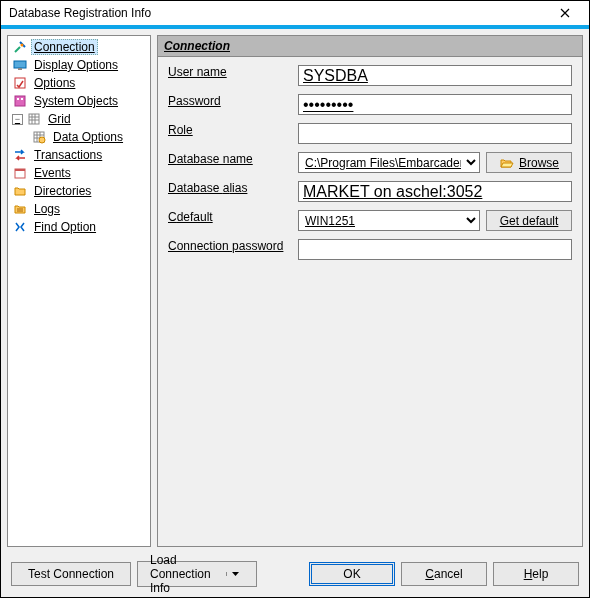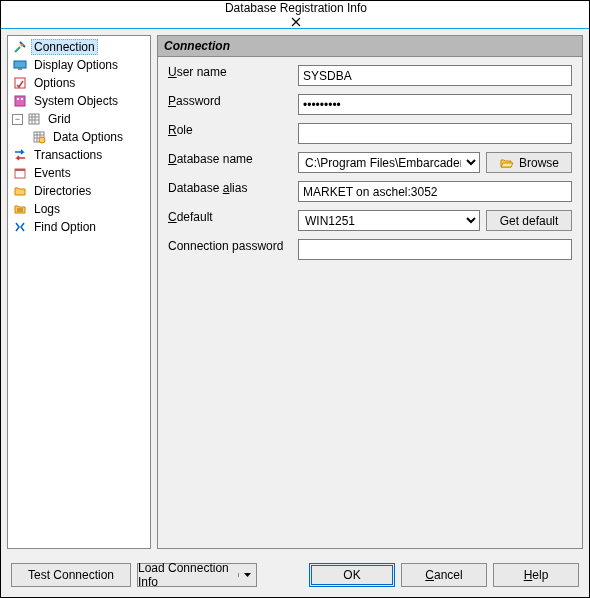--- a/index.html
+++ b/index.html
@@ -1,35 +1,35 @@
 <!DOCTYPE html>
 <html><head>
 <meta charset="utf-8">
 <style>
 * { box-sizing: border-box; font-family: "Segoe UI", Tahoma, sans-serif; font-size: 12px; }
 html, body { margin: 0; padding: 0; }
 .window { width: 590px; height: 598px; border: 1px solid #000; background: #fff; display: flex; flex-direction: column; }
-.titlebar { height: 28px; background: #fff; border-bottom: 1px solid #0ea5e9; display: flex; align-items: center; padding: 0 6px 0 8px; flex-direction: column; }
+.titlebar { height: 28px; background: #fff; border-bottom: 4px solid #0ea5e9; display: flex; align-items: center; padding: 0 6px 0 8px; }
 .titlebar-text { flex: 1; font-size: 12px; }
 .titlebar-close { width: 36px; height: 20px; display: flex; align-items: center; justify-content: center; cursor: default; }
-.content { flex: 1; display: flex; padding: 6px; gap: 6px; background: #f0f0f0; min-height: 0; }
+.content { flex: 1; display: flex; padding: 6px; gap: 6px; background: #f0f0f0; min-height: 0; text-decoration: underline; }
 .tree { width: 144px; background: #fff; border: 1px solid #888; padding: 2px 0; overflow: auto; }
 .tree-item { display: flex; align-items: center; height: 18px; padding: 0 2px 0 4px; gap: 3px; cursor: default; white-space: nowrap; }
 .tree-item.selected .tree-label { background: #cde8ff; border: 1px dotted #7aa; padding: 0 2px; }
 .tree-label { padding: 0 3px; }
 .tree-indent { width: 16px; display: inline-block; }
 .tree-toggle { width: 11px; height: 11px; border: 1px solid #888; display: inline-flex; align-items: center; justify-content: center; font-size: 9px; line-height: 1; color: #555; cursor: pointer; }
 .icon { width: 16px; height: 16px; display: inline-flex; align-items: center; justify-content: center; flex-shrink: 0; }
 .panel { flex: 1; background: #f0f0f0; border: 1px solid #888; display: flex; flex-direction: column; min-width: 0; }
 .panel-header { background: #b8b8b8; color: #000; font-weight: bold; font-style: italic; padding: 3px 6px; border-bottom: 1px solid #888; }
 .panel-body { padding: 8px 10px; }
 .form-row { display: flex; margin-bottom: 7px; height: 22px; }
 .form-label { width: 130px; }
 .form-label .ul { text-decoration: underline; }
-.form-input { flex: 1; height: 21px; border: 1px solid #7a7a7a; background: #fff; padding: 0 4px; font-size: 12px; min-width: 0; }
+.form-input { flex: 1; height: 21px; border: 1px solid #7a7a7a; background: #fff; padding: 0 4px; font-size: 16px; min-width: 0; }
 .form-select { flex: 1; height: 21px; border: 1px solid #7a7a7a; background: #fff; padding: 0 2px; font-size: 12px; min-width: 0; }
 .side-btn { width: 86px; height: 21px; margin-left: 6px; background: #e9e9e9; border: 1px solid #8a8a8a; display: flex; align-items: center; justify-content: center; gap: 4px; cursor: default; }
 .footer { padding: 8px 10px 10px 10px; display: flex; gap: 6px; align-items: center; background: #f0f0f0; }
 .btn { height: 24px; background: #e9e9e9; border: 1px solid #8a8a8a; display: flex; align-items: center; justify-content: center; cursor: default; padding: 0 4px; }
 .btn.wide { width: 120px; }
 .btn.default { border: 1px solid #0066cc; outline: 1px solid #0066cc; outline-offset: -3px; }
 .btn .ul { text-decoration: underline; }
 .split-btn { display: flex; }
 .split-btn .dropdown-part { width: 18px; border-left: 1px solid #8a8a8a; display: flex; align-items: center; justify-content: center; }
 .spacer { flex: 1; }
@@ -206,21 +206,21 @@
         </div>
 
       </div>
     </div>
   </div>
 
   <div class="footer">
     <div class="btn wide">
         <span>Test Connection</span>
       </div>
-    <div class="btn wide split-btn" style="padding:0">
+    <div class="btn wide split-btn" style="padding:12px">
       <div style="flex:1;display:flex;align-items:center;justify-content:center">Load Connection Info</div>
       <div class="dropdown-part">
         <svg width="7" height="4" viewBox="0 0 7 4">
             <path d="M0 0 L7 0 L3.5 4 Z" fill="#000"></path>
           </svg>
       </div>
     </div>
     <div class="spacer"></div>
     <div class="btn small default">
         <span>OK</span>

